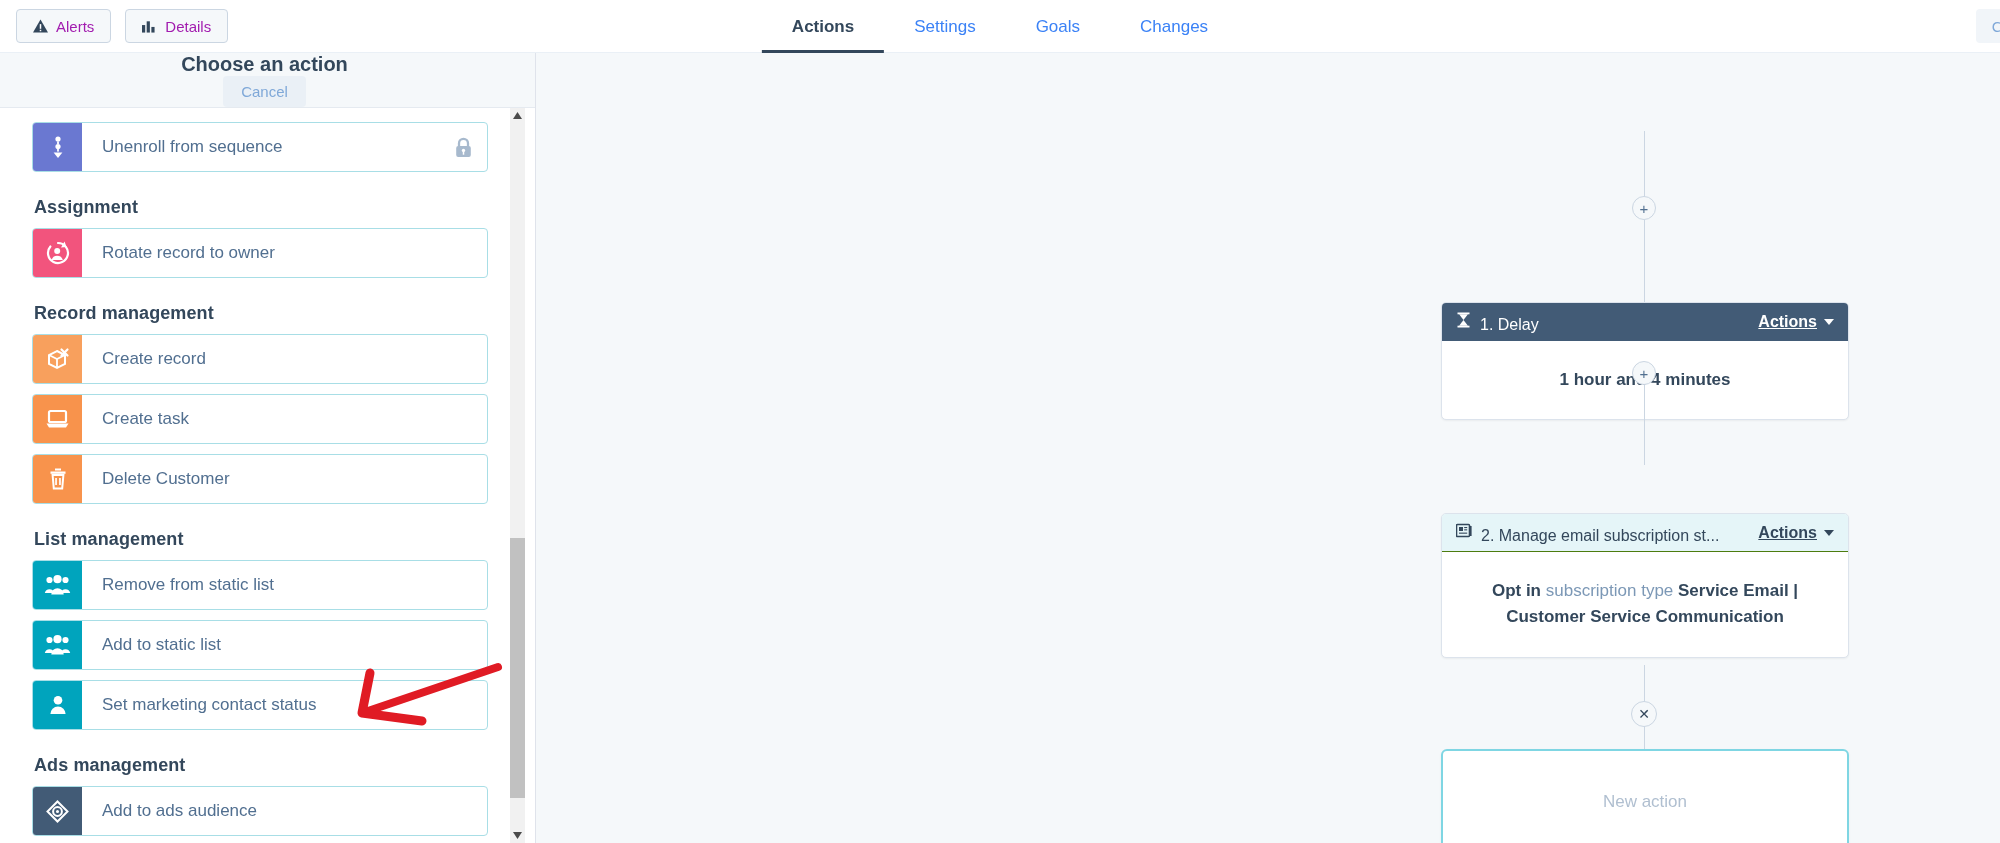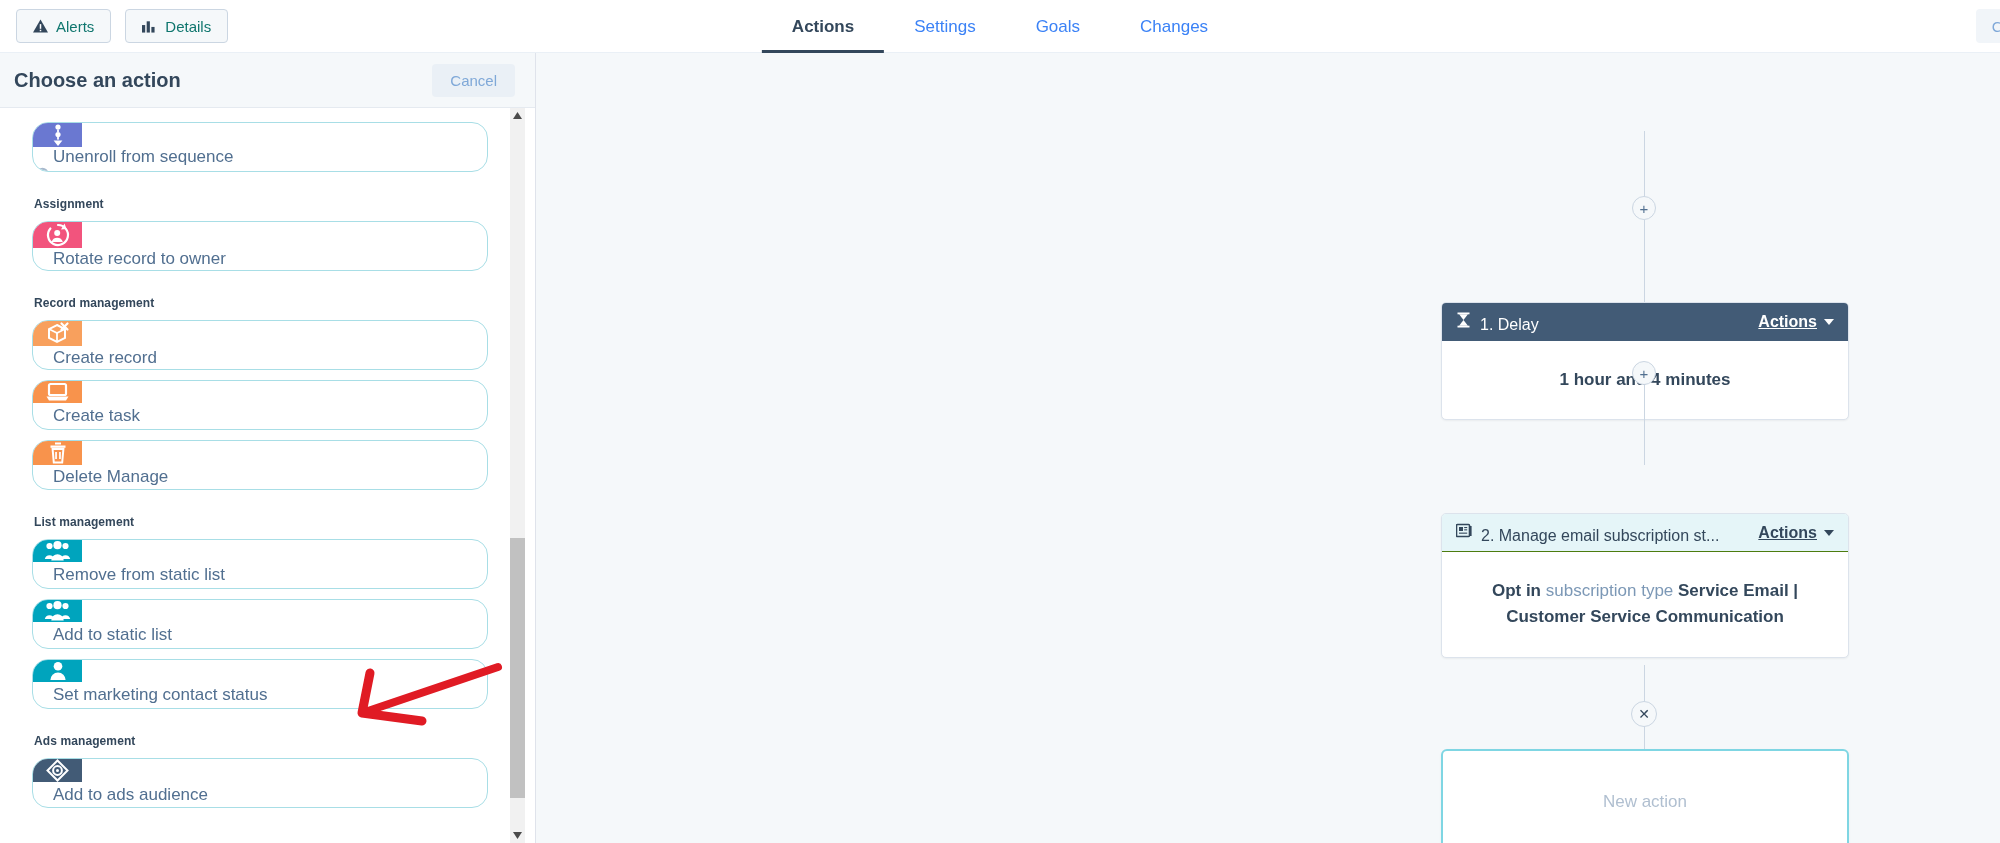--- a/index.html
+++ b/index.html
@@ -12,21 +12,21 @@
   #root { position: relative; width: 2000px; height: 843px; }
 
   
   .topbar {
     position: absolute; left: 0; top: 0; width: 2000px; height: 53px;
     background: #ffffff; border-bottom: 1px solid #eaf0f6;
   }
   .topbar-left { position: absolute; left: 16px; top: 9px; display: flex; gap: 14px; }
   .tb-btn {
     height: 34px; padding: 0 16px; border: 1px solid #cbd6e2; border-radius: 4px;
-    background: #f5f8fa; color: #0f766e; font-size: 15px;
+    background: #f5f8fa; color: #a21caf; font-size: 15px;
     display: flex; align-items: center; gap: 8px; cursor: pointer;
   }
   .tb-btn svg { display: block; }
 
   .tabs {
     position: absolute; left: 50%; transform: translateX(-50%); top: 0;
     height: 53px; display: flex; align-items: stretch; gap: 0;
   }
   .tab {
     padding: 0 30px; height: 53px; display: flex; align-items: center;
@@ -46,43 +46,43 @@
 
   
   .panel {
     position: absolute; left: 0; top: 53px; width: 536px; height: 790px;
     background: #ffffff; border-right: 1px solid #dfe3eb;
     overflow: hidden;
   }
   .panel-head {
     height: 55px; background: #f5f8fa; border-bottom: 1px solid #e5eaf0;
     display: flex; align-items: center; justify-content: space-between;
-    padding: 0 20px 0 14px; position: relative;
+    padding: 0 20px 0 14px; position: relative; flex-direction: column;
   }
   .panel-title { font-size: 20px; font-weight: 700; color: #33475b; }
   .cancel-btn {
     height: 33px; padding: 0 18px; border-radius: 4px; background: #eaf0f6;
     color: #7fa8d8; font-size: 15px; display: flex; align-items: center;
     cursor: pointer; border: none;
   }
   .panel-body {
     position: absolute; left: 0; top: 55px; width: 536px; height: 735px;
     overflow: hidden; padding: 0 0 0 0;
   }
   .list-inner { padding: 14px 48px 0 32px; }
 
   .group-label {
-    font-size: 12px; font-weight: 700; color: #33475b;
+    font-size: 18px; font-weight: 700; color: #33475b;
     margin: 25px 0 10px 2px; letter-spacing: .1px;
   }
 
   .action-item {
     display: flex; align-items: stretch; height: 50px; margin-bottom: 10px;
-    border: 1px solid #a8dee6; border-radius: 16px; background: #ffffff;
-    overflow: hidden; cursor: pointer; position: relative; flex-direction: column;
+    border: 1px solid #a8dee6; border-radius: 4px; background: #ffffff;
+    overflow: hidden; cursor: pointer; position: relative;
   }
   .ai-icon {
     width: 49px; min-width: 49px; display: flex; align-items: center; justify-content: center;
   }
   .ai-icon svg { display: block; }
   .ai-label {
     flex: 1; display: flex; align-items: center; padding-left: 20px;
     font-size: 17px; color: #516f90;
   }
   .ai-lock { display: flex; align-items: center; padding-right: 14px; }
@@ -291,21 +291,21 @@
           <div class="action-item">
             <div class="ai-icon" style="background: rgb(248, 147, 76);">
               <svg width="20" height="24" viewBox="0 0 20 24">
                 <rect x="7" y="1.5" width="6" height="2" fill="#fff"></rect>
                 <rect x="2.5" y="4.5" width="15" height="2.3" fill="#fff"></rect>
                 <path d="M4.6 8 L15.4 8 L14.2 21.5 L5.8 21.5 Z" fill="none" stroke="#fff" stroke-width="2"></path>
                 <rect x="7.2" y="11" width="1.7" height="7" fill="#fff"></rect>
                 <rect x="11.1" y="11" width="1.7" height="7" fill="#fff"></rect>
               </svg>
             </div>
-            <div class="ai-label">Delete Manage</div>
+            <div class="ai-label">Delete Customer</div>
           </div>
           <div class="group-label">List management</div>
           <div class="action-item">
             <div class="ai-icon" style="background: rgb(0, 164, 189);">
               <svg width="27" height="22" viewBox="0 0 27 22">
                 <circle cx="5.5" cy="6" r="3.1" fill="#fff"></circle>
                 <path d="M0.8 19 a4.8 4.8 0 0 1 9.4 0 Z" fill="#fff"></path>
                 <circle cx="21.5" cy="6" r="3.1" fill="#fff"></circle>
                 <path d="M16.8 19 a4.8 4.8 0 0 1 9.4 0 Z" fill="#fff"></path>
                 <circle cx="13.5" cy="5.2" r="4.1" fill="#fff"></circle>

